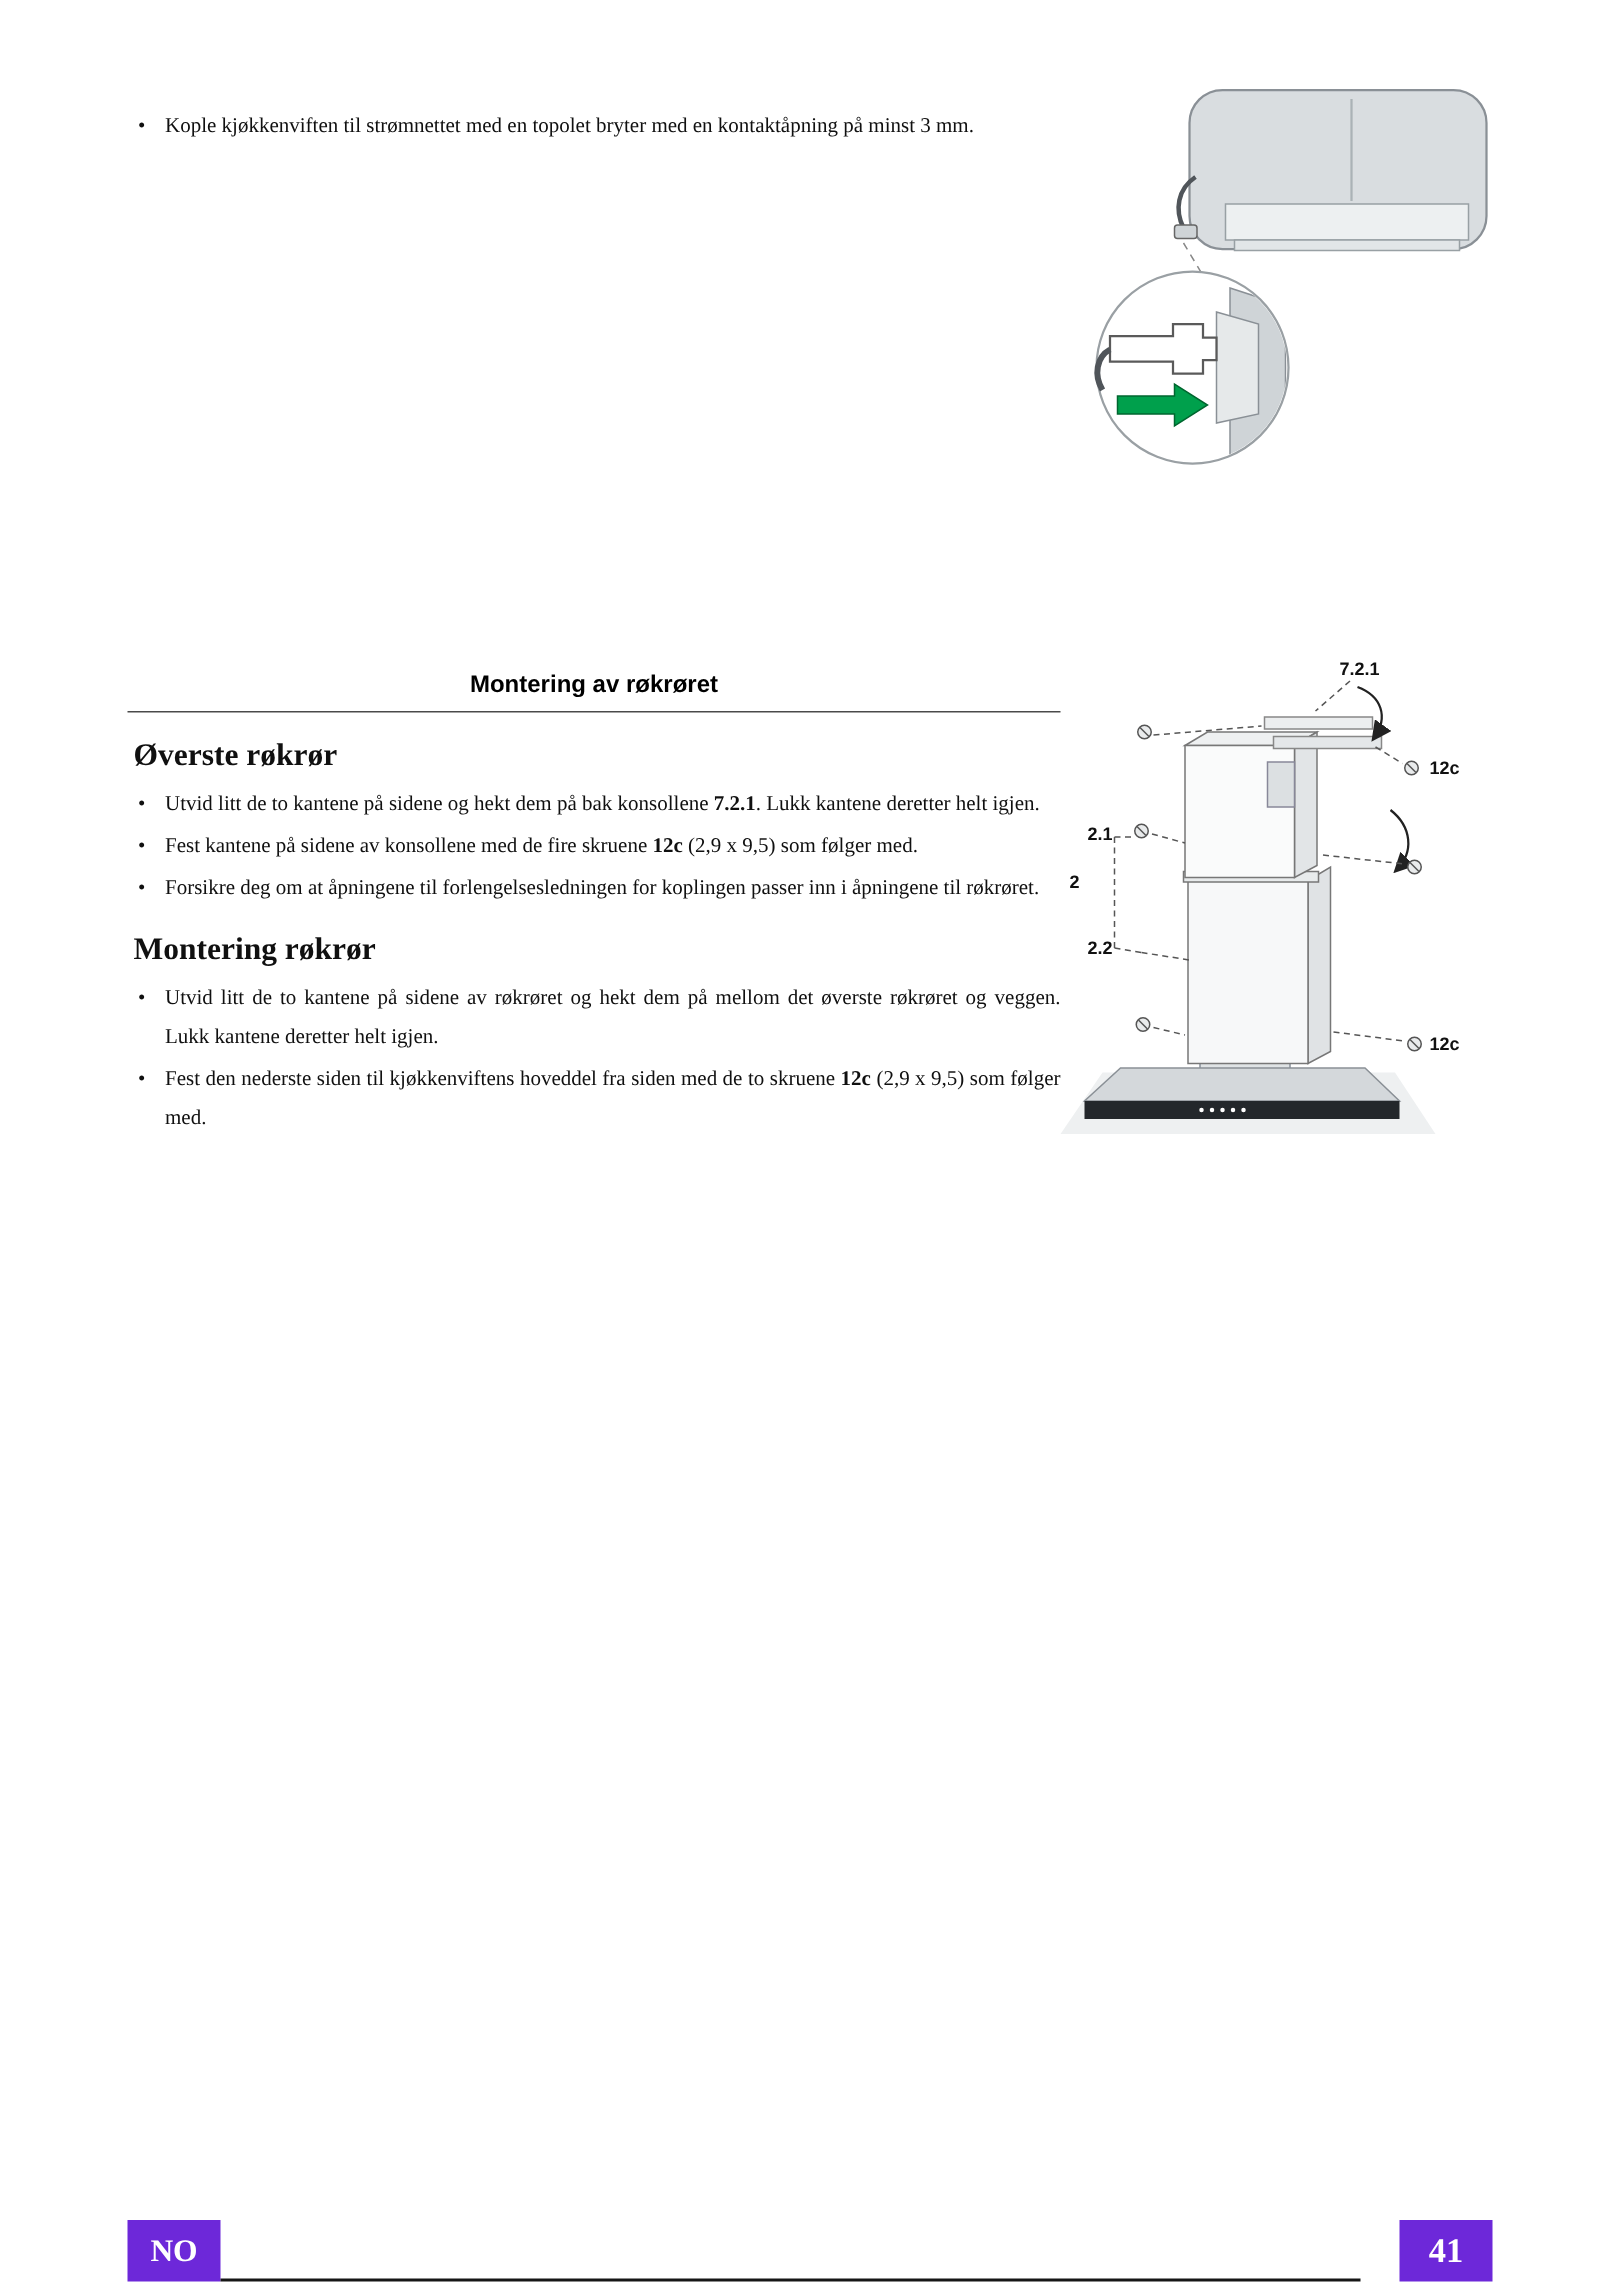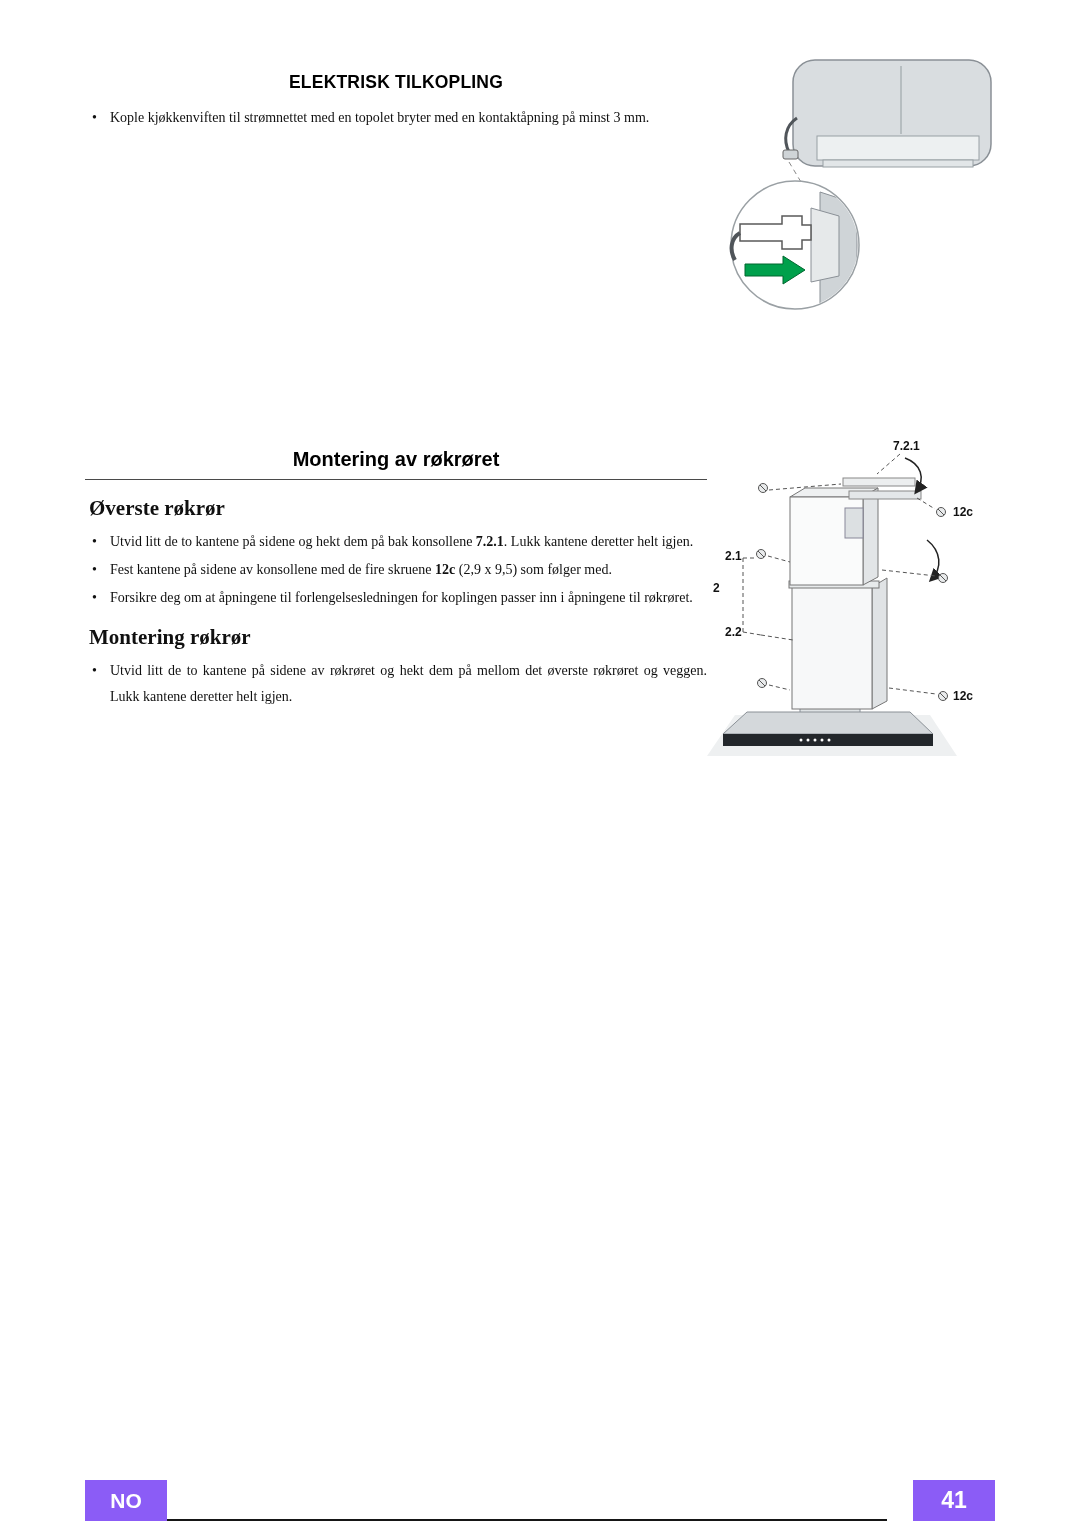--- a/index.html
+++ b/index.html
@@ -18,21 +18,21 @@
   #sec-mounting  { top:448px; }
 
   .sec-title {
     font-family:"Liberation Sans", sans-serif;
     font-weight:bold; font-size:17.5px;
     text-align:center; letter-spacing:.2px;
     margin-bottom:12px; color:#000;
   }
   .mount-title {
     font-family:"Liberation Sans", sans-serif;
-    font-weight:bold; font-size:20px;
+    font-weight:bold; font-size:16px;
     text-align:center; color:#000;
     padding-bottom:8px;
     border-bottom:1.5px solid #4a4a4a;
     margin-bottom:16px;
   }
   .sub-title { font-weight:bold; font-size:21px; margin:14px 0 8px 4px; }
 
   ul.bullets { list-style:none; }
   ul.bullets li {
     position:relative; padding-left:25px;
@@ -49,53 +49,53 @@
   .fig text {
     font-family:"Liberation Sans", sans-serif;
     font-weight:bold; font-size:12px; fill:#111;
   }
 
   .footer {
     position:absolute; left:85px; right:85px; bottom:8px;
     height:41px; display:flex; align-items:stretch;
   }
   .lang-box, .page-box {
-    width:82px; background:#8b5cf6; color:#fff;
-    font-family:Liberation Sans, sans-serif; font-weight:bold;
+    width:62px; background:#6d28d9; color:#fff;
+    font-family:Liberation Serif, serif; font-weight:bold;
     display:flex; align-items:center; justify-content:center;
   }
   .lang-box { font-size:21px; }
   .page-box { font-size:23px;margin-left:26px; }
   .footer-rule { flex:1; border-bottom:2px solid #161616; }
 </style>
 </head>
 <body>
 
 <div class="page">
 
   <div class="text-col" id="sec-electrical">
-    <h2 class="sec-title">ELEKTRISK TILKOPLING</h2>
     <ul class="bullets">
       <li><span>Kople kjøkkenviften til strømnettet med en topolet bryter med en kontaktåpning på minst 3 mm.</span></li>
     </ul>
   </div>
 
   <div class="text-col" id="sec-mounting">
     <h2 class="mount-title">Montering av røkrøret</h2>
 
     <h3 class="sub-title">Øverste røkrør</h3>
     <ul class="bullets">
       <li><span>Utvid litt de to kantene på sidene og hekt dem på bak konsollene </span><b>7.2.1</b><span>. Lukk kantene deretter helt igjen.</span></li>
       <li><span>Fest kantene på sidene av konsollene med de fire skruene </span><b>12c</b><span> (2,9 x 9,5) som følger med.</span></li>
       <li><span>Forsikre deg om at åpningene til forlengelsesledningen for koplingen passer inn i åpningene til røkrøret.</span></li>
     </ul>
 
     <h3 class="sub-title">Montering røkrør</h3>
     <ul class="bullets">
       <li><span>Utvid litt de to kantene på sidene av røkrøret og hekt dem på mellom det øverste røkrøret og veggen. Lukk kantene deretter helt igjen.</span></li>
+      <li><span>Fest den nederste siden til kjøkkenviftens hoveddel fra siden med de to skruene </span><b>12c</b><span> (2,9 x 9,5) som følger med.</span></li>
     </ul>
   </div>
 
   <div class="fig" id="fig-electrical">
     <svg viewBox="0 0 300 270">
       <g>
         <rect x="88" y="8" width="198" height="106" rx="22" fill="#d9dde0" stroke="#8a9096" stroke-width="1.5"></rect>
         <line x1="196" y1="14" x2="196" y2="82" stroke="#aab2b6" stroke-width="1.5"></line>
         <rect x="112" y="84" width="162" height="24" fill="#edf0f1" stroke="#98a0a4"></rect>
         <rect x="118" y="108" width="150" height="7" fill="#e2e6e8" stroke="#98a0a4"></rect>

